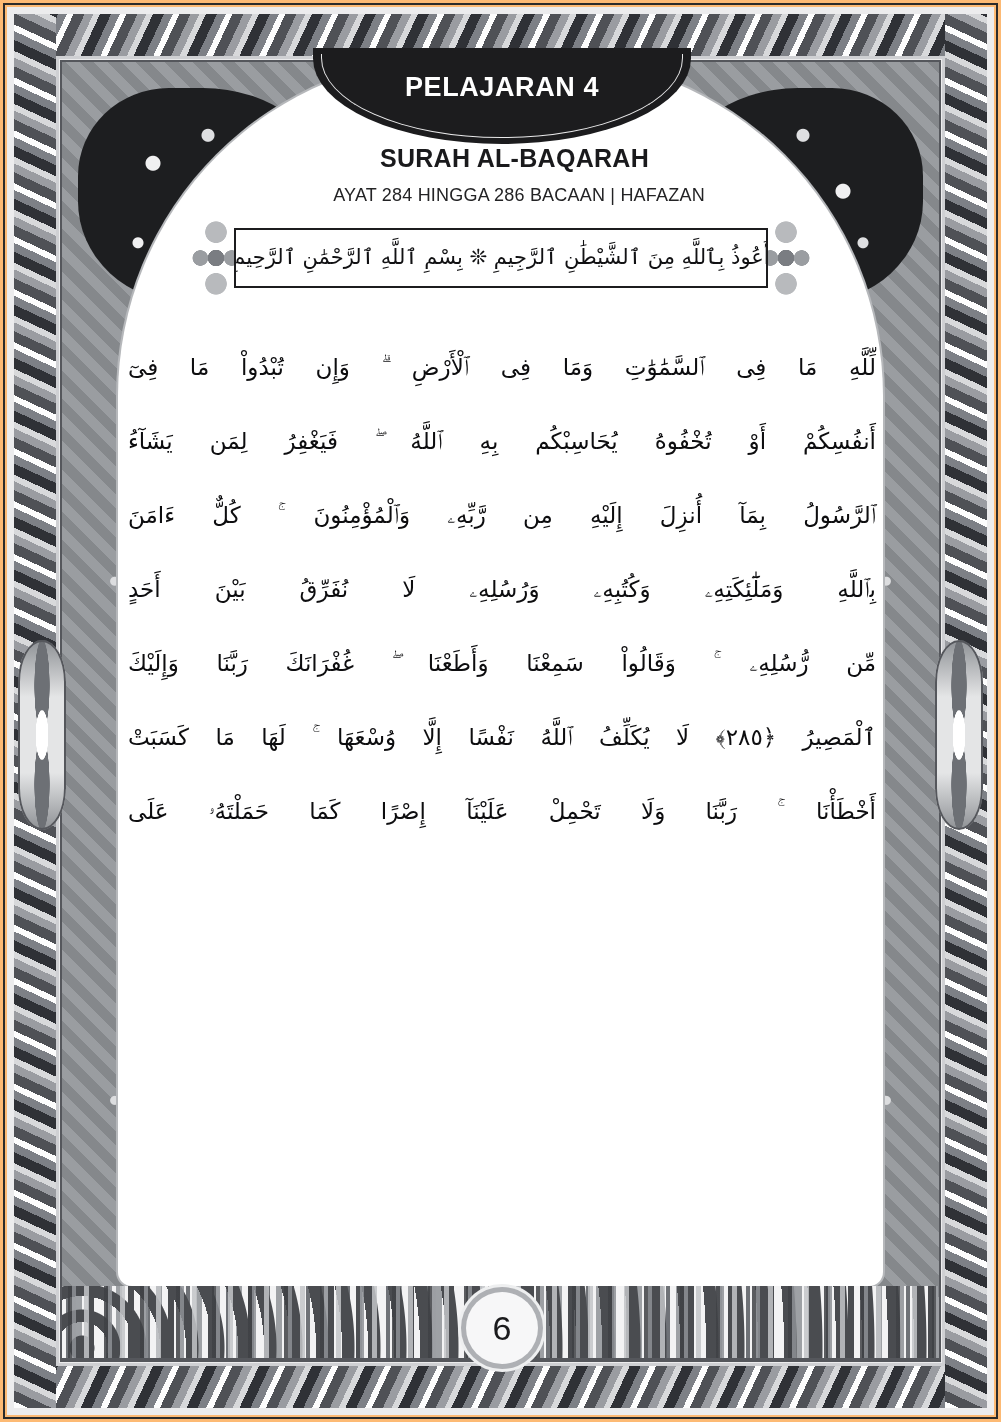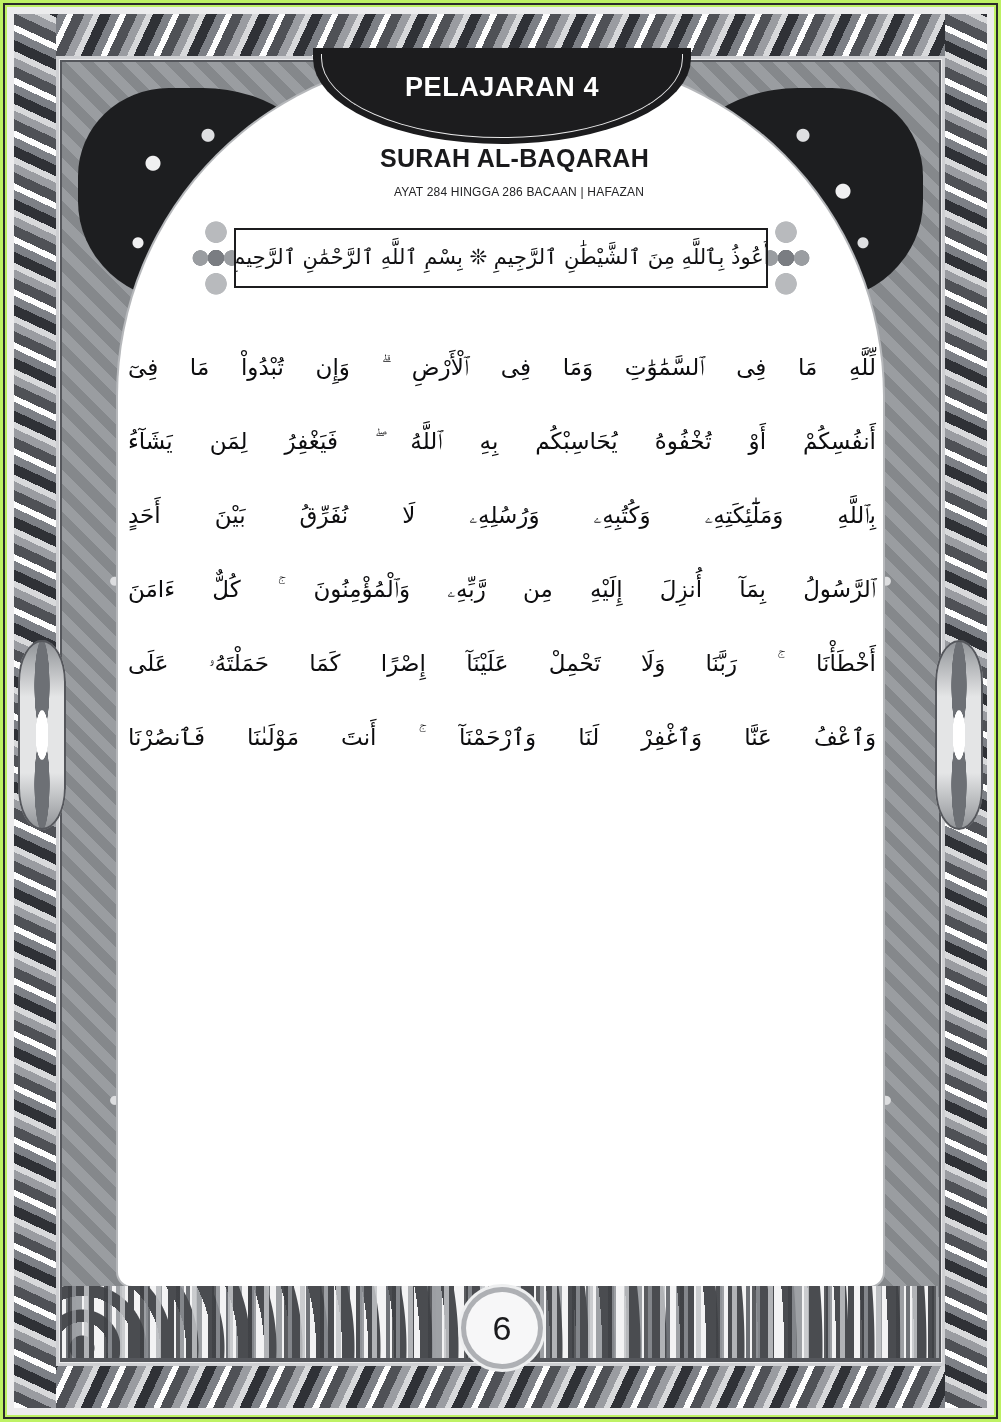--- a/index.html
+++ b/index.html
@@ -9,21 +9,21 @@
   }
   body {
     font-family: "Liberation Sans", sans-serif;
   }
 
   #page {
     position: relative;
     width: 1001px;
     height: 1422px;
     overflow: hidden;
-    background: #bef264;
+    background: #fdba74;
   }
 
   
   .frame-outline {
     position: absolute;
     left: 3px; top: 3px;
     width: 995px; height: 1416px;
     border: 2px solid #2b2b2b;
     box-sizing: border-box;
   }
@@ -201,21 +201,21 @@
     font-size: 25px;
     font-weight: bold;
     color: #1a1a1c;
     letter-spacing: .3px;
     margin-left: 28px;
   }
   .surah-sub {
     position: absolute;
     left: 0; right: 0; top: 185px;
     text-align: center;
-    font-size: 12px;
+    font-size: 18px;
     font-weight: normal;
     color: #232325;
     letter-spacing: .2px;
     margin-left: 37px;
   }
 
   
   .bismillah-wrap {
     position: absolute;
     left: 196px; top: 224px;
@@ -366,24 +366,25 @@
     <div class="bis-flank bf-left"></div>
     <div class="bis-flank bf-right"></div>
     <div class="bismillah-box">
       <span class="bismillah-text">❊ أَعُوذُ بِٱللَّهِ مِنَ ٱلشَّيْطَٰنِ ٱلرَّجِيمِ ❊ بِسْمِ ٱللَّهِ ٱلرَّحْمَٰنِ ٱلرَّحِيمِ ❊</span>
     </div>
   </div>
 
   <div class="quran-body">
     <div class="q-line justify">لِّلَّهِ مَا فِى ٱلسَّمَٰوَٰتِ وَمَا فِى ٱلْأَرْضِ ۗ وَإِن تُبْدُواْ مَا فِىٓ</div>
     <div class="q-line justify">أَنفُسِكُمْ أَوْ تُخْفُوهُ يُحَاسِبْكُم بِهِ ٱللَّهُ ۖ فَيَغْفِرُ لِمَن يَشَآءُ</div>
+    <div class="q-line justify">ٱلرَّسُولُ بِمَآ أُنزِلَ إِلَيْهِ مِن رَّبِّهِۦ وَٱلْمُؤْمِنُونَ ۚ كُلٌّ ءَامَنَ</div>
     <div class="q-line justify">بِٱللَّهِ وَمَلَٰٓئِكَتِهِۦ وَكُتُبِهِۦ وَرُسُلِهِۦ لَا نُفَرِّقُ بَيْنَ أَحَدٍ</div>
-    <div class="q-line justify">ٱلرَّسُولُ بِمَآ أُنزِلَ إِلَيْهِ مِن رَّبِّهِۦ وَٱلْمُؤْمِنُونَ ۚ كُلٌّ ءَامَنَ</div>
+    <div class="q-line justify">مِّن رُّسُلِهِۦ ۚ وَقَالُواْ سَمِعْنَا وَأَطَعْنَا ۖ غُفْرَانَكَ رَبَّنَا وَإِلَيْكَ</div>
+    <div class="q-line justify">ٱلْمَصِيرُ ﴿٢٨٥﴾ لَا يُكَلِّفُ ٱللَّهُ نَفْسًا إِلَّا وُسْعَهَا ۚ لَهَا مَا كَسَبَتْ</div>
     <div class="q-line justify">أَخْطَأْنَا ۚ رَبَّنَا وَلَا تَحْمِلْ عَلَيْنَآ إِصْرًا كَمَا حَمَلْتَهُۥ عَلَى</div>
-    <div class="q-line justify">وَٱعْفُ عَنَّا وَٱغْفِرْ لَنَا وَٱرْحَمْنَآ ۚ أَنتَ مَوْلَىٰنَا فَٱنصُرْنَا</div>
   </div>
 
   <div class="footer-band">
     <div class="footer-palmettes"></div>
   </div>
   <div class="footer-rule"></div>
 
   <div class="pagenum">6</div>
 
 </div>

